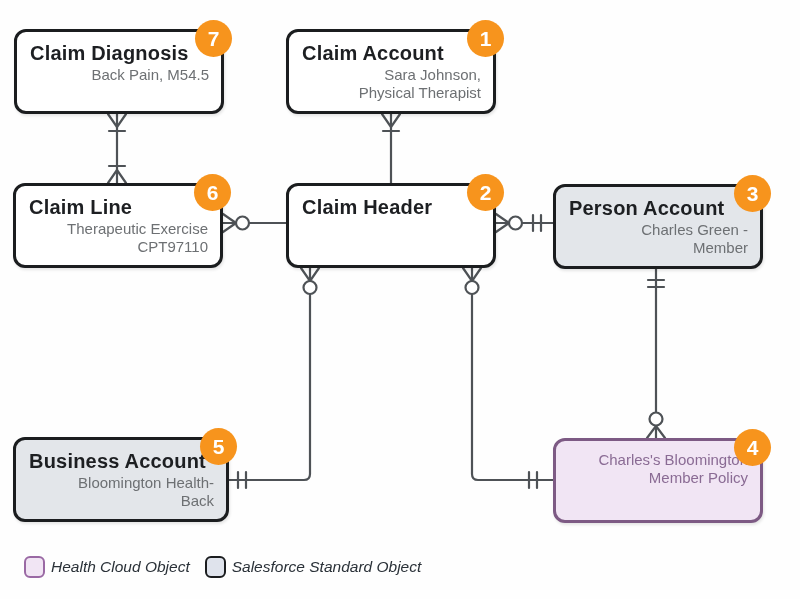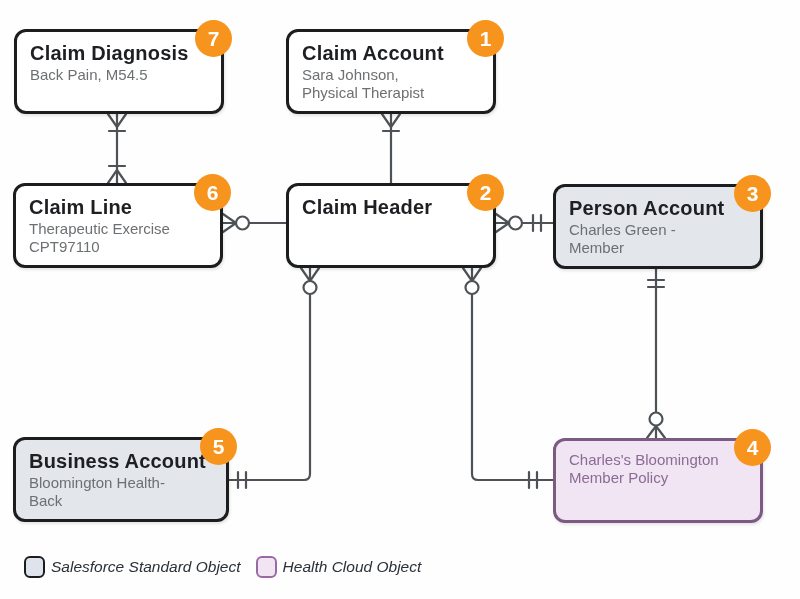--- a/index.html
+++ b/index.html
@@ -14,21 +14,21 @@
     background:#ffffff; border:3px solid #1b1d1f; border-radius:12px;
     padding:9px 12px 9px 13px; box-shadow:1px 2px 3px rgba(0,0,0,0.10);
   }
   .entity.standard { background:#e3e6ea; }
   .entity.health   { background:#f1e5f4; border-color:#7d5a84; }
 
   .entity .title {
     font-size:20px; font-weight:bold; color:#1d1f22; letter-spacing:0.2px; line-height:1.2;
   }
   .entity .subtitle {
-    font-size:15px; color:#6d7073; white-space:pre-line; line-height:1.22; margin-top:1px;
+    font-size:15px; color:#6d7073; white-space:pre-line; line-height:1.22; margin-top:1px;text-align:right;
   }
   .entity.health .title    { color:#2e2036; }
   .entity.health .subtitle { color:#8a6b94; }
 
   .badge {
     position:absolute; top:-12px; right:-11px; width:37px; height:37px;
     border-radius:50%; background:#f7941d; color:#ffffff;
     font-size:21px; font-weight:bold;
     display:flex; align-items:center; justify-content:center;
   }
@@ -151,22 +151,22 @@
   </div>
 
   <div class="entity health" id="e-member-plan">
     <div class="badge">4</div>
     <div class="subtitle">Charles's Bloomington
 Member Policy</div>
   </div>
 
   <div class="legend">
     <div class="legend-item">
+      <span class="swatch health"></span>
+      <span class="legend-label">Health Cloud Object</span>
+    </div>
+    <div class="legend-item">
       <span class="swatch standard"></span>
       <span class="legend-label">Salesforce Standard Object</span>
-    </div>
-    <div class="legend-item">
-      <span class="swatch health"></span>
-      <span class="legend-label">Health Cloud Object</span>
     </div>
   </div>
 
 </div>
 
 </body></html>

